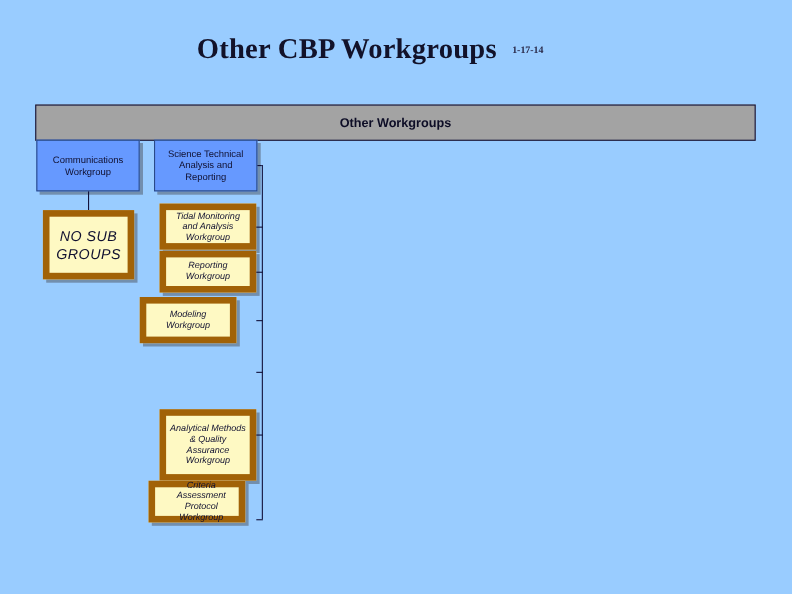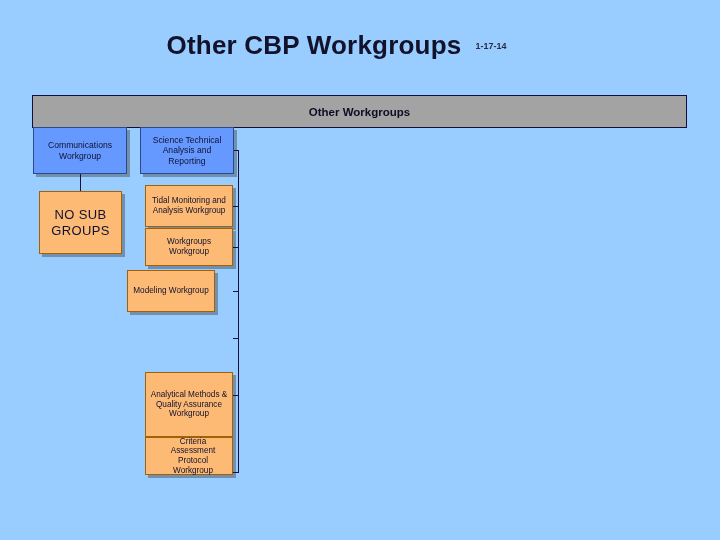--- a/index.html
+++ b/index.html
@@ -22,20 +22,21 @@
   }
 
   
   #title-row {
     position: absolute;
     left: 0;
     top: 30px;
     width: 673px;
     text-align: center;
     white-space: nowrap;
+    font-family: Liberation Serif, serif;
   }
   #slide-title {
     font-size: 26px;
     font-weight: bold;
     color: #12122a;
     letter-spacing: 0.2px;
   }
   #slide-date {
     font-size: 9px;
     font-weight: bold;
@@ -81,24 +82,25 @@
     display: block;
     width: 100%;
   }
   .node.blue {
     background: #6699ff;
     border: 1px solid #2a4a88;
     font-size: 8.6px;
     box-shadow: 3px 3px 0 rgba(90,105,125,0.62);
   }
   .node.green {
-    background: #fdba74;
-    border: 1px solid #a16207;
+    background: #fef9c3;
+    border: 6px solid #a16207;
     font-size: 8.2px;
     box-shadow: 3px 3px 0 rgba(90,105,125,0.62);
+    font-style: italic;
   }
   .node.green.nosub {
     font-size: 13px;
     letter-spacing: 0.4px;
   }
 
   
   .conn {
     position: absolute;
     background: #12123c;
@@ -135,34 +137,34 @@
 
   <div class="conn h" style="left:234px; top:150px; width:4px;"></div>
   <div class="conn v" style="left:238px; top:150px; height:322px;"></div>
 
   <div class="node green" style="left:145px; top:185px; width:88px; height:42px;">
     <span class="node-label">Tidal Monitoring and Analysis Workgroup</span>
   </div>
   <div class="conn h" style="left:233px; top:206px; width:6px;"></div>
 
   <div class="node green" style="left:145px; top:228px; width:88px; height:38px;">
-    <span class="node-label">Workgroups Workgroup</span>
+    <span class="node-label">Reporting Workgroup</span>
   </div>
   <div class="conn h" style="left:233px; top:247px; width:6px;"></div>
 
   <div class="node green" style="left:127px; top:270px; width:88px; height:42px;">
     <span class="node-label">Modeling Workgroup</span>
   </div>
   <div class="conn h" style="left:233px; top:291px; width:6px;"></div>
 
   <div class="conn h" style="left:233px; top:338px; width:6px;"></div>
 
   <div class="node green" style="left:145px; top:372px; width:88px; height:65px;">
     <span class="node-label">Analytical Methods &amp; Quality Assurance Workgroup</span>
   </div>
   <div class="conn h" style="left:233px; top:395px; width:6px;"></div>
 
-  <div class="node green" style="left:145px; top:437px; width:88px; height:38px;padding-left:11px;">
+  <div class="node green" style="left:135px; top:437px; width:88px; height:38px;padding-left:11px;">
     <span class="node-label">Criteria Assessment Protocol Workgroup</span>
   </div>
   <div class="conn h" style="left:233px; top:472px; width:6px;"></div>
 
 </div>
 
 </body></html>

